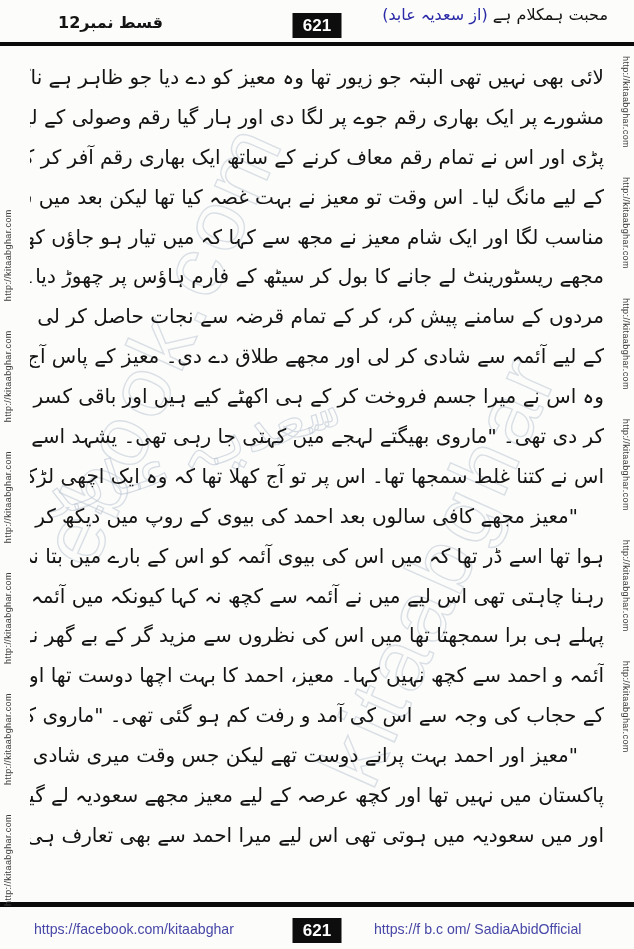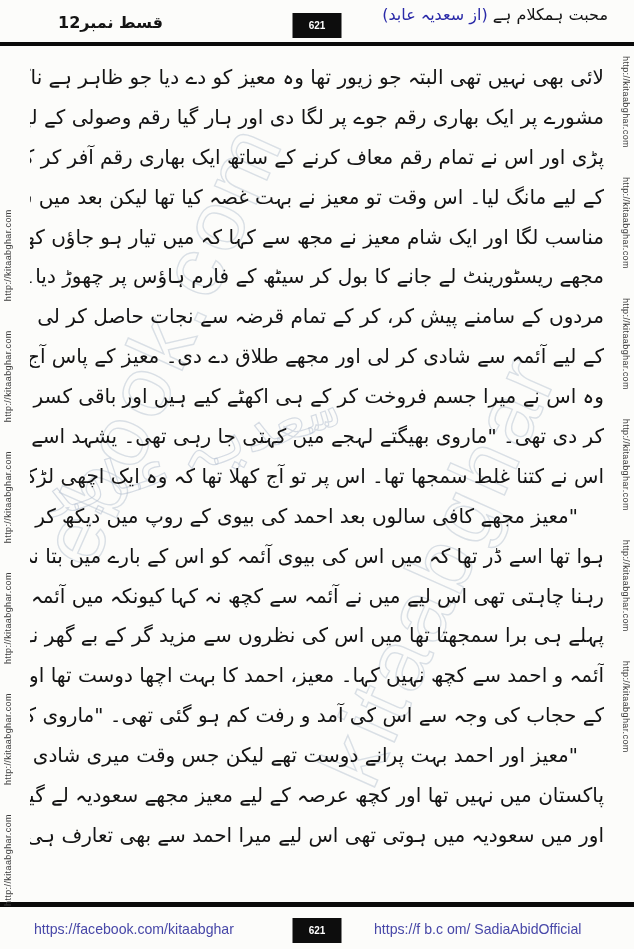--- a/index.html
+++ b/index.html
@@ -12,21 +12,21 @@
     color:#141414;
   }
   
   .hdr-episode{
     position:absolute;top:13px;left:58px;
     font-size:16px;font-weight:bold;direction:rtl;text-align:right;
   }
   .hdr-pagebox,.ftr-pagebox{
     position:absolute;left:50%;transform:translateX(-50%);
     width:49px;height:25px;background:#0d0d0d;color:#ffffff;
-    font-size:10px;font-weight:bold;text-align:center;line-height:25px;
+    font-size:17px;font-weight:bold;text-align:center;line-height:25px;
     font-family:"Liberation Sans",sans-serif;
   }
   .hdr-pagebox{top:13px;}
   .hdr-title{
     position:absolute;top:5px;right:26px;
     font-size:16px;direction:rtl;white-space:nowrap;
   }
   .hdr-title .author{color:#2a2aa8;}
   .rule-top{position:absolute;top:42px;left:0;width:634px;height:4px;background:#0a0a0a;}
   

